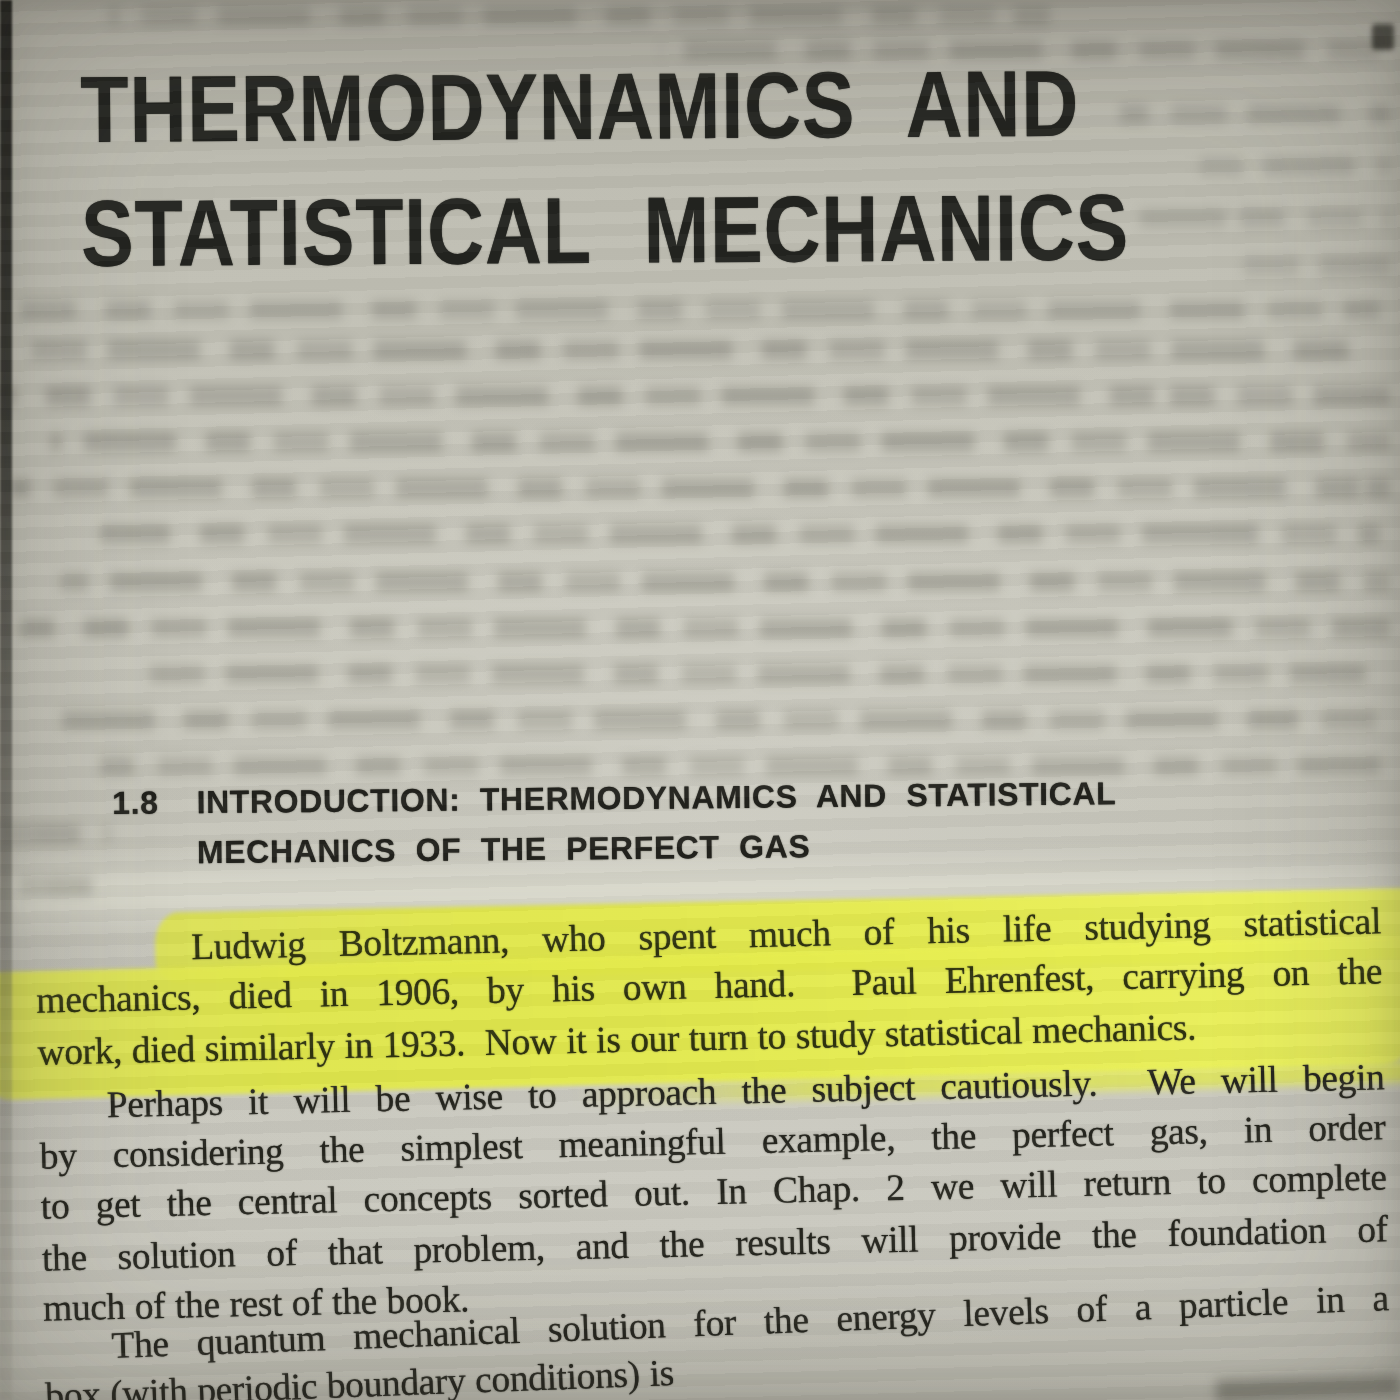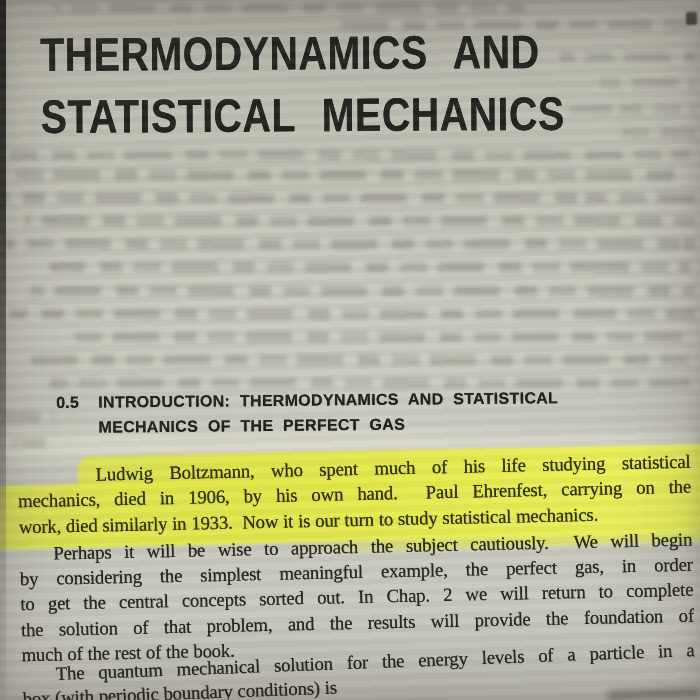--- a/index.html
+++ b/index.html
@@ -151,21 +151,21 @@
     <div class="ghost" style="left:0px;top:412px;width:55px;opacity:.50;background-position:-37px 0"></div>
     <div class="ghost" style="left:0px;top:438px;width:48px;opacity:.45;background-position:-72px 0"></div>
   </div>
 
   <div class="title">
       <div class="ln first">THERMODYNAMICS AND</div>
       <div class="ln last">STATISTICAL MECHANICS</div>
     </div>
 
   <div class="heading">
-    <div>0.5</div>
+    <div>1.8</div>
     <div>
         <div class="ln first">INTRODUCTION: THERMODYNAMICS AND STATISTICAL</div>
         <div class="ln last">MECHANICS OF THE PERFECT GAS</div>
       </div>
   </div>
 
   <div class="bodyblock">
     <div class="hl hl1"></div>
     <div class="hl hl2"></div>
     <div class="hl hlstreak"></div>

